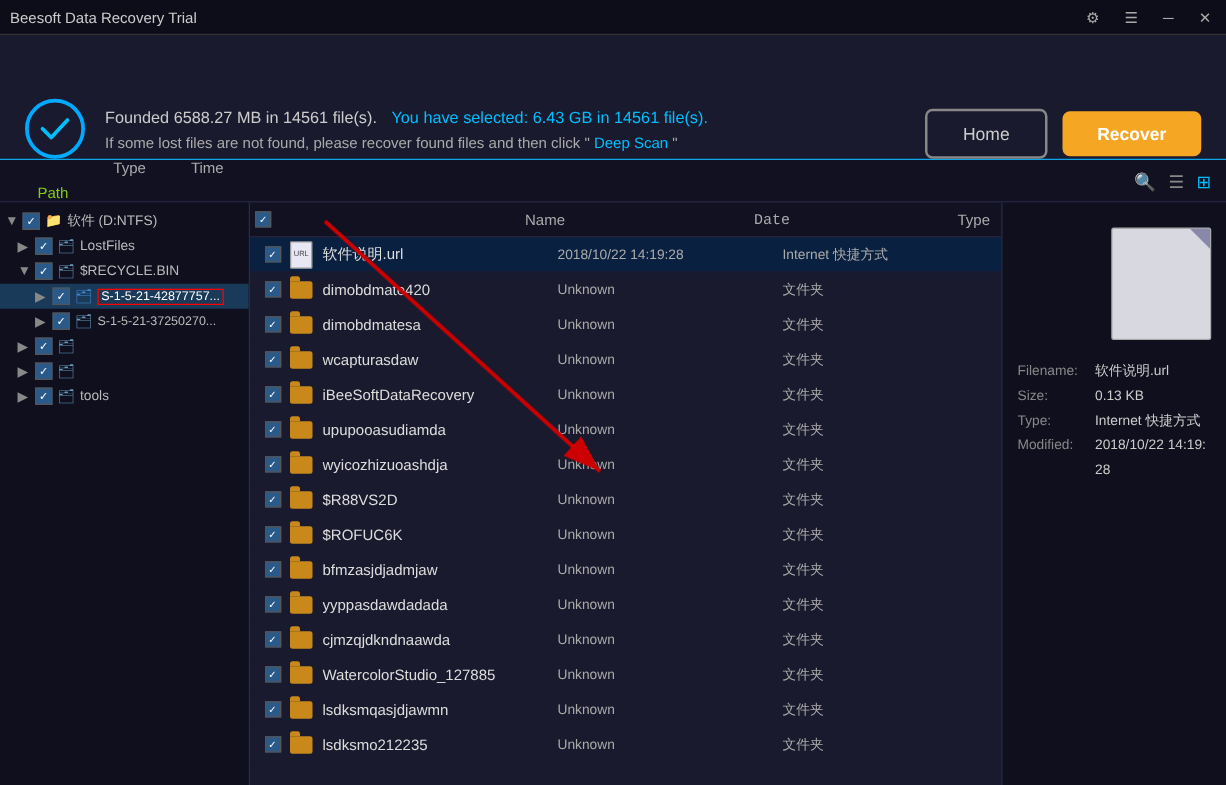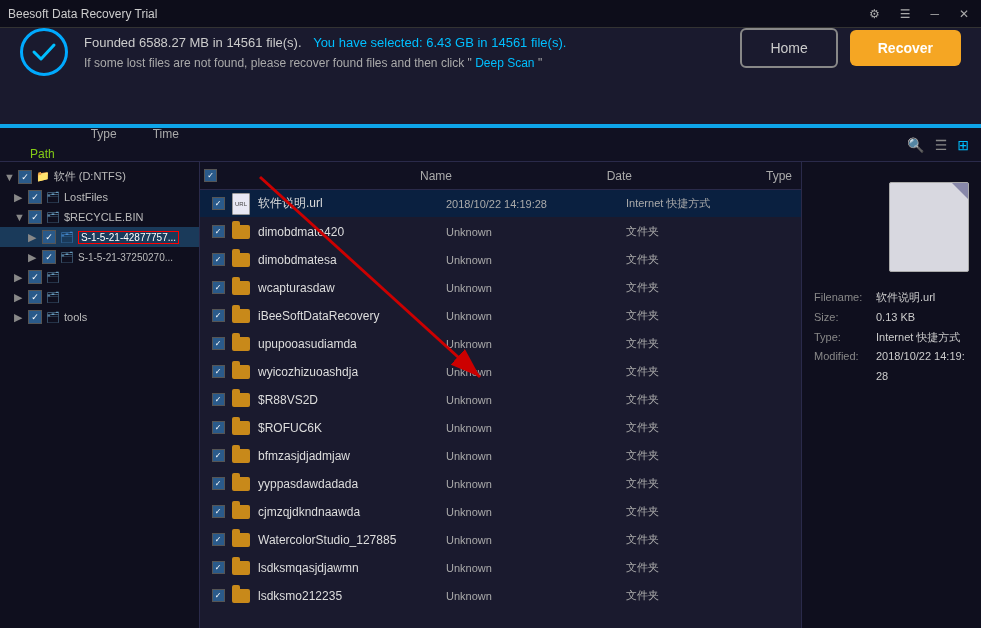--- a/index.html
+++ b/index.html
@@ -33,23 +33,23 @@
       font-size: 12px;
       cursor: pointer;
       padding: 2px 4px;
     }
 
     
     #banner {
       background: #1a1a2e;
       height: 100px;
       display: flex;
-      align-items: flex-start;
+      align-items: flex-end;
       padding: 0 20px;
-      border-bottom: 4px solid #0ea5e9;
+      border-bottom: 1px solid #0ea5e9;
       justify-content: space-between;
     }
     #banner-left {
       display: flex;
       align-items: center;
       gap: 16px;
     }
     #check-circle {
       width: 48px;
       height: 48px;
@@ -215,21 +215,21 @@
       display: flex;
       align-items: center;
       background: #111122;
       border-bottom: 1px solid #2a2a4a;
       height: 28px;
       padding: 0 4px;
       text-align: right;
     }
     .col-check { width: 28px; flex-shrink: 0; }
     .col-name { width: 220px; flex-shrink: 0; font-size: 12px; color: #aaa; padding-left: 4px; }
-    .col-date { width: 180px; flex-shrink: 0; font-size: 12px; color: #aaa; }
+    .col-date { width: 180px; flex-shrink: 0; font-size: 12px; color: #aaa; font-family: Liberation Mono, monospace; }
     .col-type { width: 160px; flex-shrink: 0; font-size: 12px; color: #aaa; }
     .col-extra { flex: 1; }
 
     #filelist {
       flex: 1;
       overflow-y: auto;
     }
     .file-row {
       display: flex;
       align-items: center;

